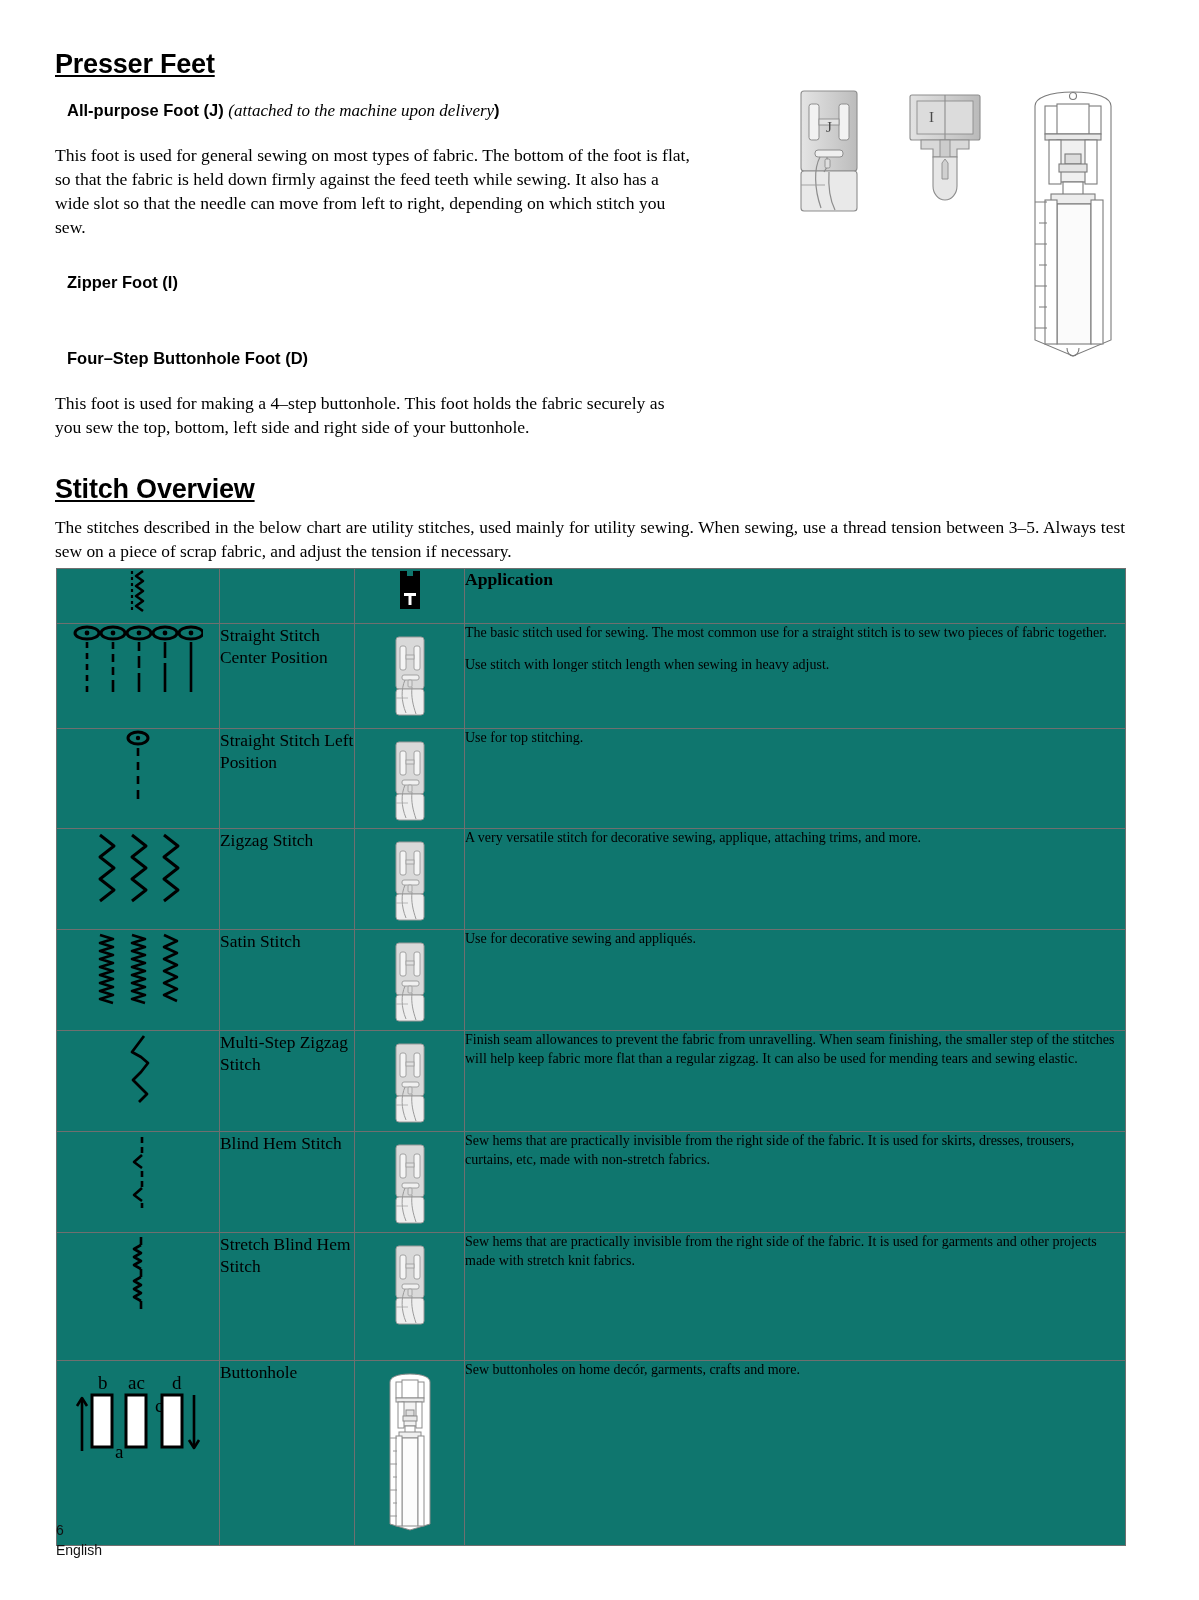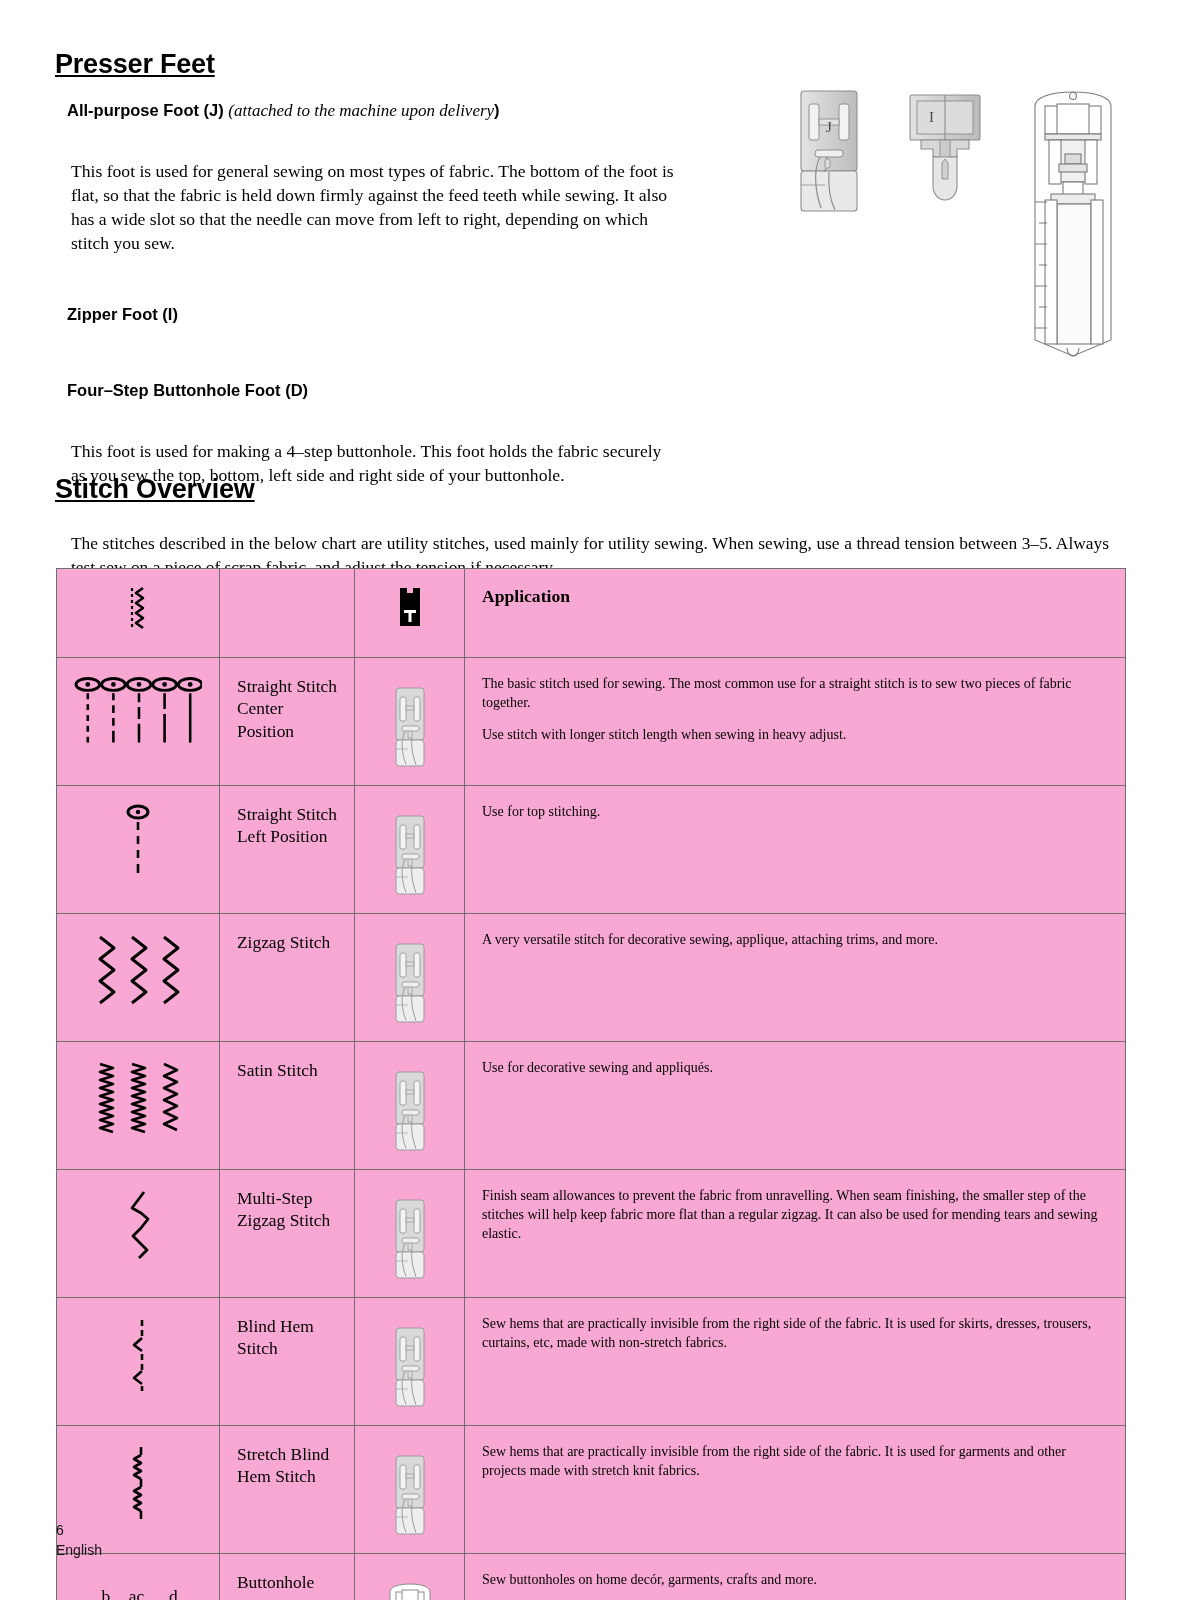--- a/index.html
+++ b/index.html
@@ -40,21 +40,21 @@
   }
   h2.sub-title .ital {
     font-family: "Liberation Serif", "DejaVu Serif", serif;
     font-style: italic;
     font-weight: normal;
     font-size: 17px;
   }
   p.body {
     font-size: 17.6px;
     line-height: 1.37;
-    margin: 16px;
+    margin: 0;
     text-align: left;
   }
   p.body.just { text-align: justify; }
 
   
   #presser-feet-section {
     position: absolute;
     left: 55px; top: 50px;
     width: 640px;
   }
@@ -81,23 +81,23 @@
   
   #stitch-table {
     position: absolute;
     left: 56px; top: 568px;
     width: 1069px;
     border-collapse: collapse;
     table-layout: fixed;
   }
   #stitch-table td, #stitch-table th {
     border: 1px solid #6f6f6f;
-    padding: 17px;
+    padding: 0;
     vertical-align: top;
-    background: #f9a8d4;
+    background: #0f766e;
   }
   col.c-sym { width: 163px; }
   col.c-name { width: 135px; }
   col.c-foot { width: 110px; }
   col.c-app  { width: 661px; }
 
   .cell-sym   { text-align: center; position: relative; }
   .cell-name  { padding: 10px 8px 6px 10px; font-size: 17.4px; line-height: 1.28; }
   .cell-foot  { text-align: center; position: relative; }
   .cell-app   { padding: 10px 14px 8px 12px; font-size: 14px; line-height: 1.35; }

